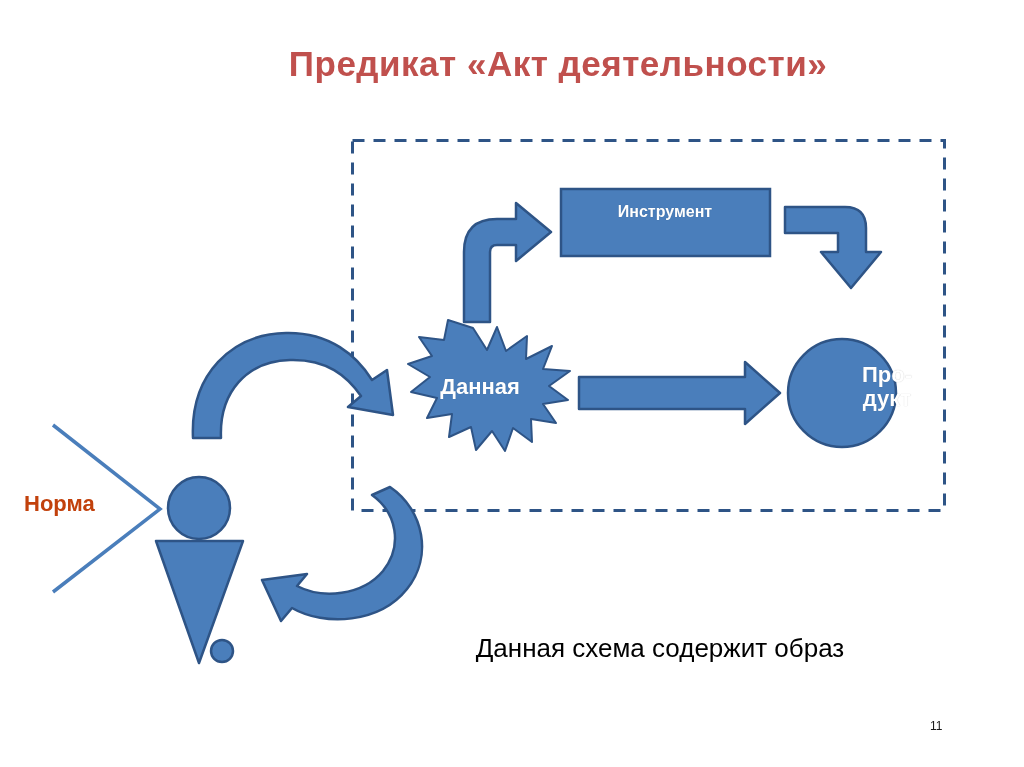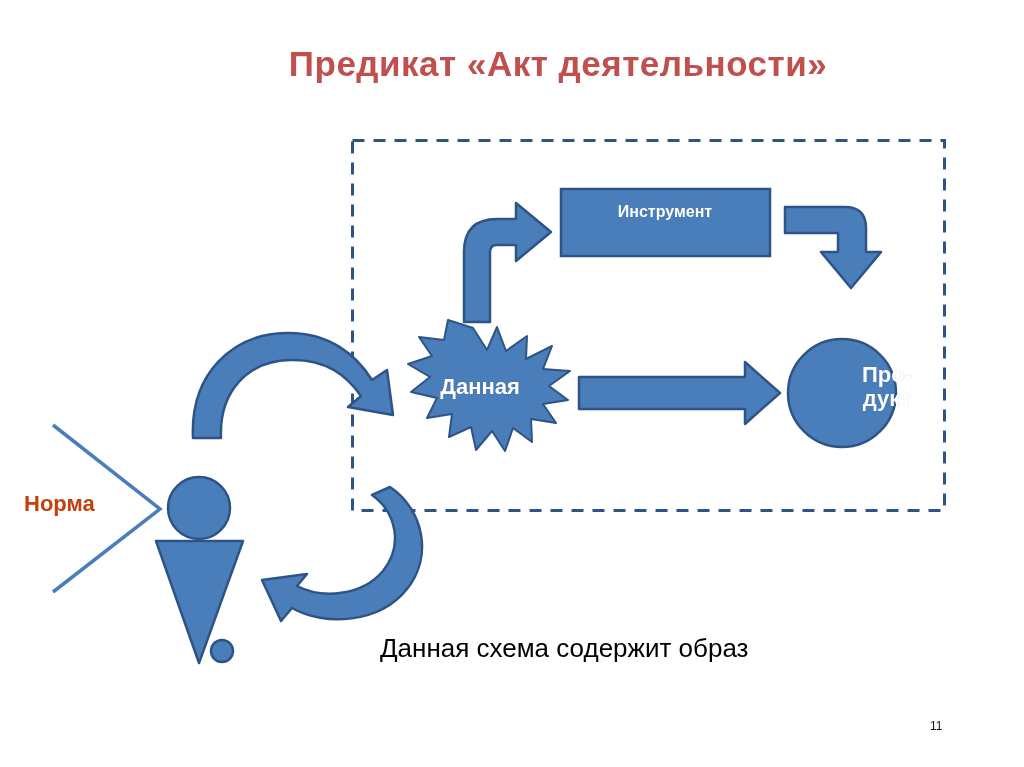--- a/index.html
+++ b/index.html
@@ -75,21 +75,21 @@
     font-weight: bold;
     color: #c2410c;
     white-space: nowrap;
   }
 
   .caption {
     position: absolute;
     left: 380px;
     top: 632px;
     width: 560px;
-    text-align: left;
+    text-align: center;
     font-size: 26px;
     color: #000000;
     line-height: 1.30;
   }
 
   #page-number {
     position: absolute;
     left: 930px;
     top: 719px;
     font-size: 12px;

